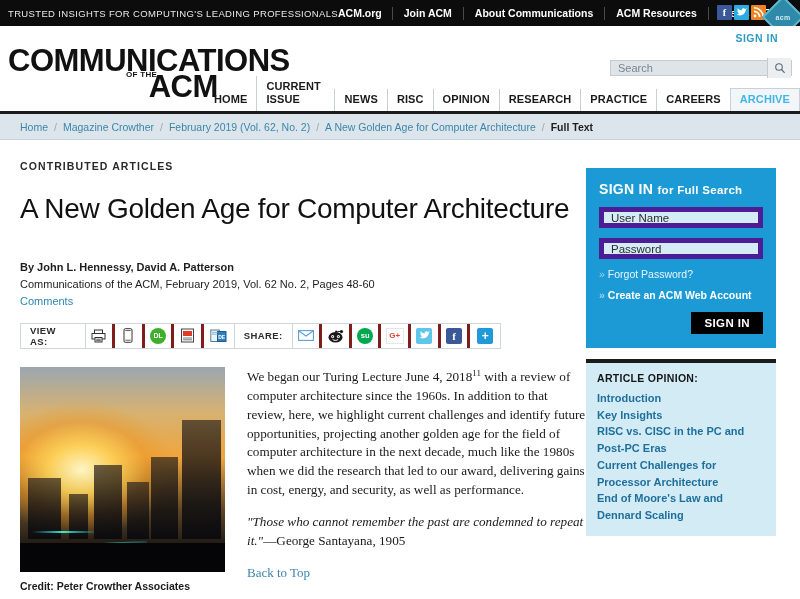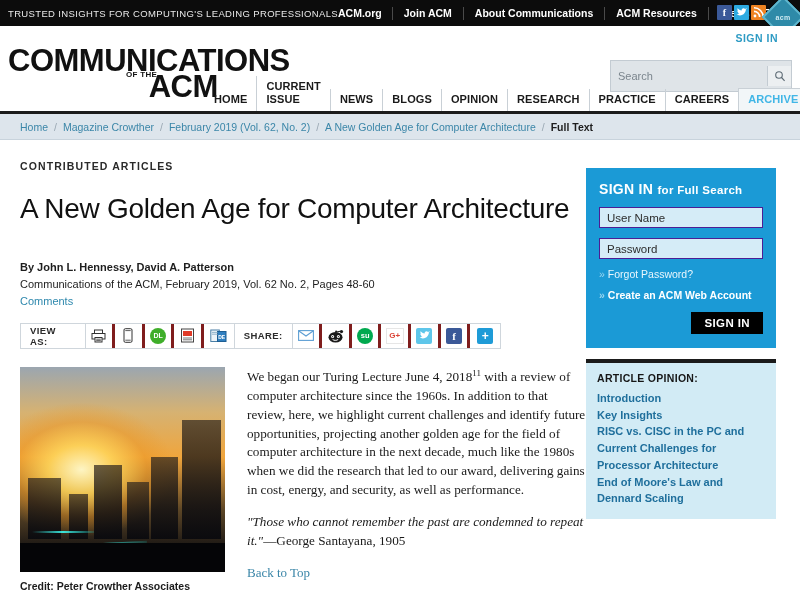--- a/index.html
+++ b/index.html
@@ -101,21 +101,21 @@
   }
   .logo .ofthe {
     font-size: 8px; font-weight: bold; letter-spacing: .3px;
     position: absolute; left: 118px; top: -2px;
     color: #111;
   }
 
   
   .searchwrap {
     position: absolute; right: 8px; top: 34px;
-    width: 182px; height: 32px;
+    width: 182px; height: 16px;
     background: #dfe4e8;
     border: 1px solid #c3cbd2;
     display: flex; align-items: center;
   }
   .searchwrap input {
     flex: 1; border: none; outline: none; background: transparent;
     font-size: 11px; color: #6a747c; padding-left: 7px;
     font-family: "Liberation Sans", sans-serif;
   }
   .searchwrap input::placeholder { color: #7b858d; }
@@ -263,21 +263,21 @@
   .sidebar { width: 190px; flex: 0 0 190px; padding-top: 28px; }
   .signinbox {
     background: #1b9ad6;
     padding: 13px 13px 14px 13px;
   }
   .sb-title { color: #fff; font-size: 14px; font-weight: bold; letter-spacing: .3px; }
   .sb-title .sm { font-size: 11.5px; font-weight: bold; }
   .sb-field {
     margin-top: 10px;
     background: #d5ecf7;
-    border: 1px solid #4c1d95;
+    border: 5px solid #4c1d95;
     height: 21px;
     display: flex; align-items: center;
   }
   .sb-field input {
     border: none; outline: none; background: transparent;
     font-size: 11.5px; color: #2c2c2c; padding-left: 7px; width: 100%;
     font-family: "Liberation Sans", sans-serif;
   }
   .sb-field input::placeholder { color: #2c2c2c; }
   .sb-link {
@@ -364,21 +364,21 @@
         <circle cx="5" cy="5" r="3.3" fill="none" stroke="#5c6a74" stroke-width="1.1"></circle>
         <line x1="7.5" y1="7.5" x2="10.6" y2="10.8" stroke="#5c6a74" stroke-width="1.1"></line>
       </svg>
     </div>
   </div>
 
   <nav class="mainnav">
     <a href="#" class="first">HOME</a>
     <a href="#">CURRENT ISSUE</a>
     <a href="#">NEWS</a>
-    <a href="#">BLOGS</a>
+    <a href="#">RISC</a>
     <a href="#">OPINION</a>
     <a href="#">RESEARCH</a>
     <a href="#">PRACTICE</a>
     <a href="#">CAREERS</a>
     <a href="#" class="active">ARCHIVE</a>
 
   </nav>
 </div>
 
 <div class="crumbbar">
@@ -543,19 +543,20 @@
       </a>
       <button class="sb-submit">SIGN IN</button>
       <div class="clr"></div>
     </div>
 
     <div class="toc">
       <div class="toc-h">ARTICLE OPINION:</div>
       <a href="#">Introduction</a>
       <a href="#">Key Insights</a>
       <a href="#">RISC vs. CISC in the PC and</a>
+      <a href="#">Post-PC Eras</a>
       <a href="#">Current Challenges for</a>
       <a href="#">Processor Architecture</a>
       <a href="#">End of Moore's Law and</a>
       <a href="#">Dennard Scaling</a>
     </div>
   </aside>
 </div>
 
 </body></html>

